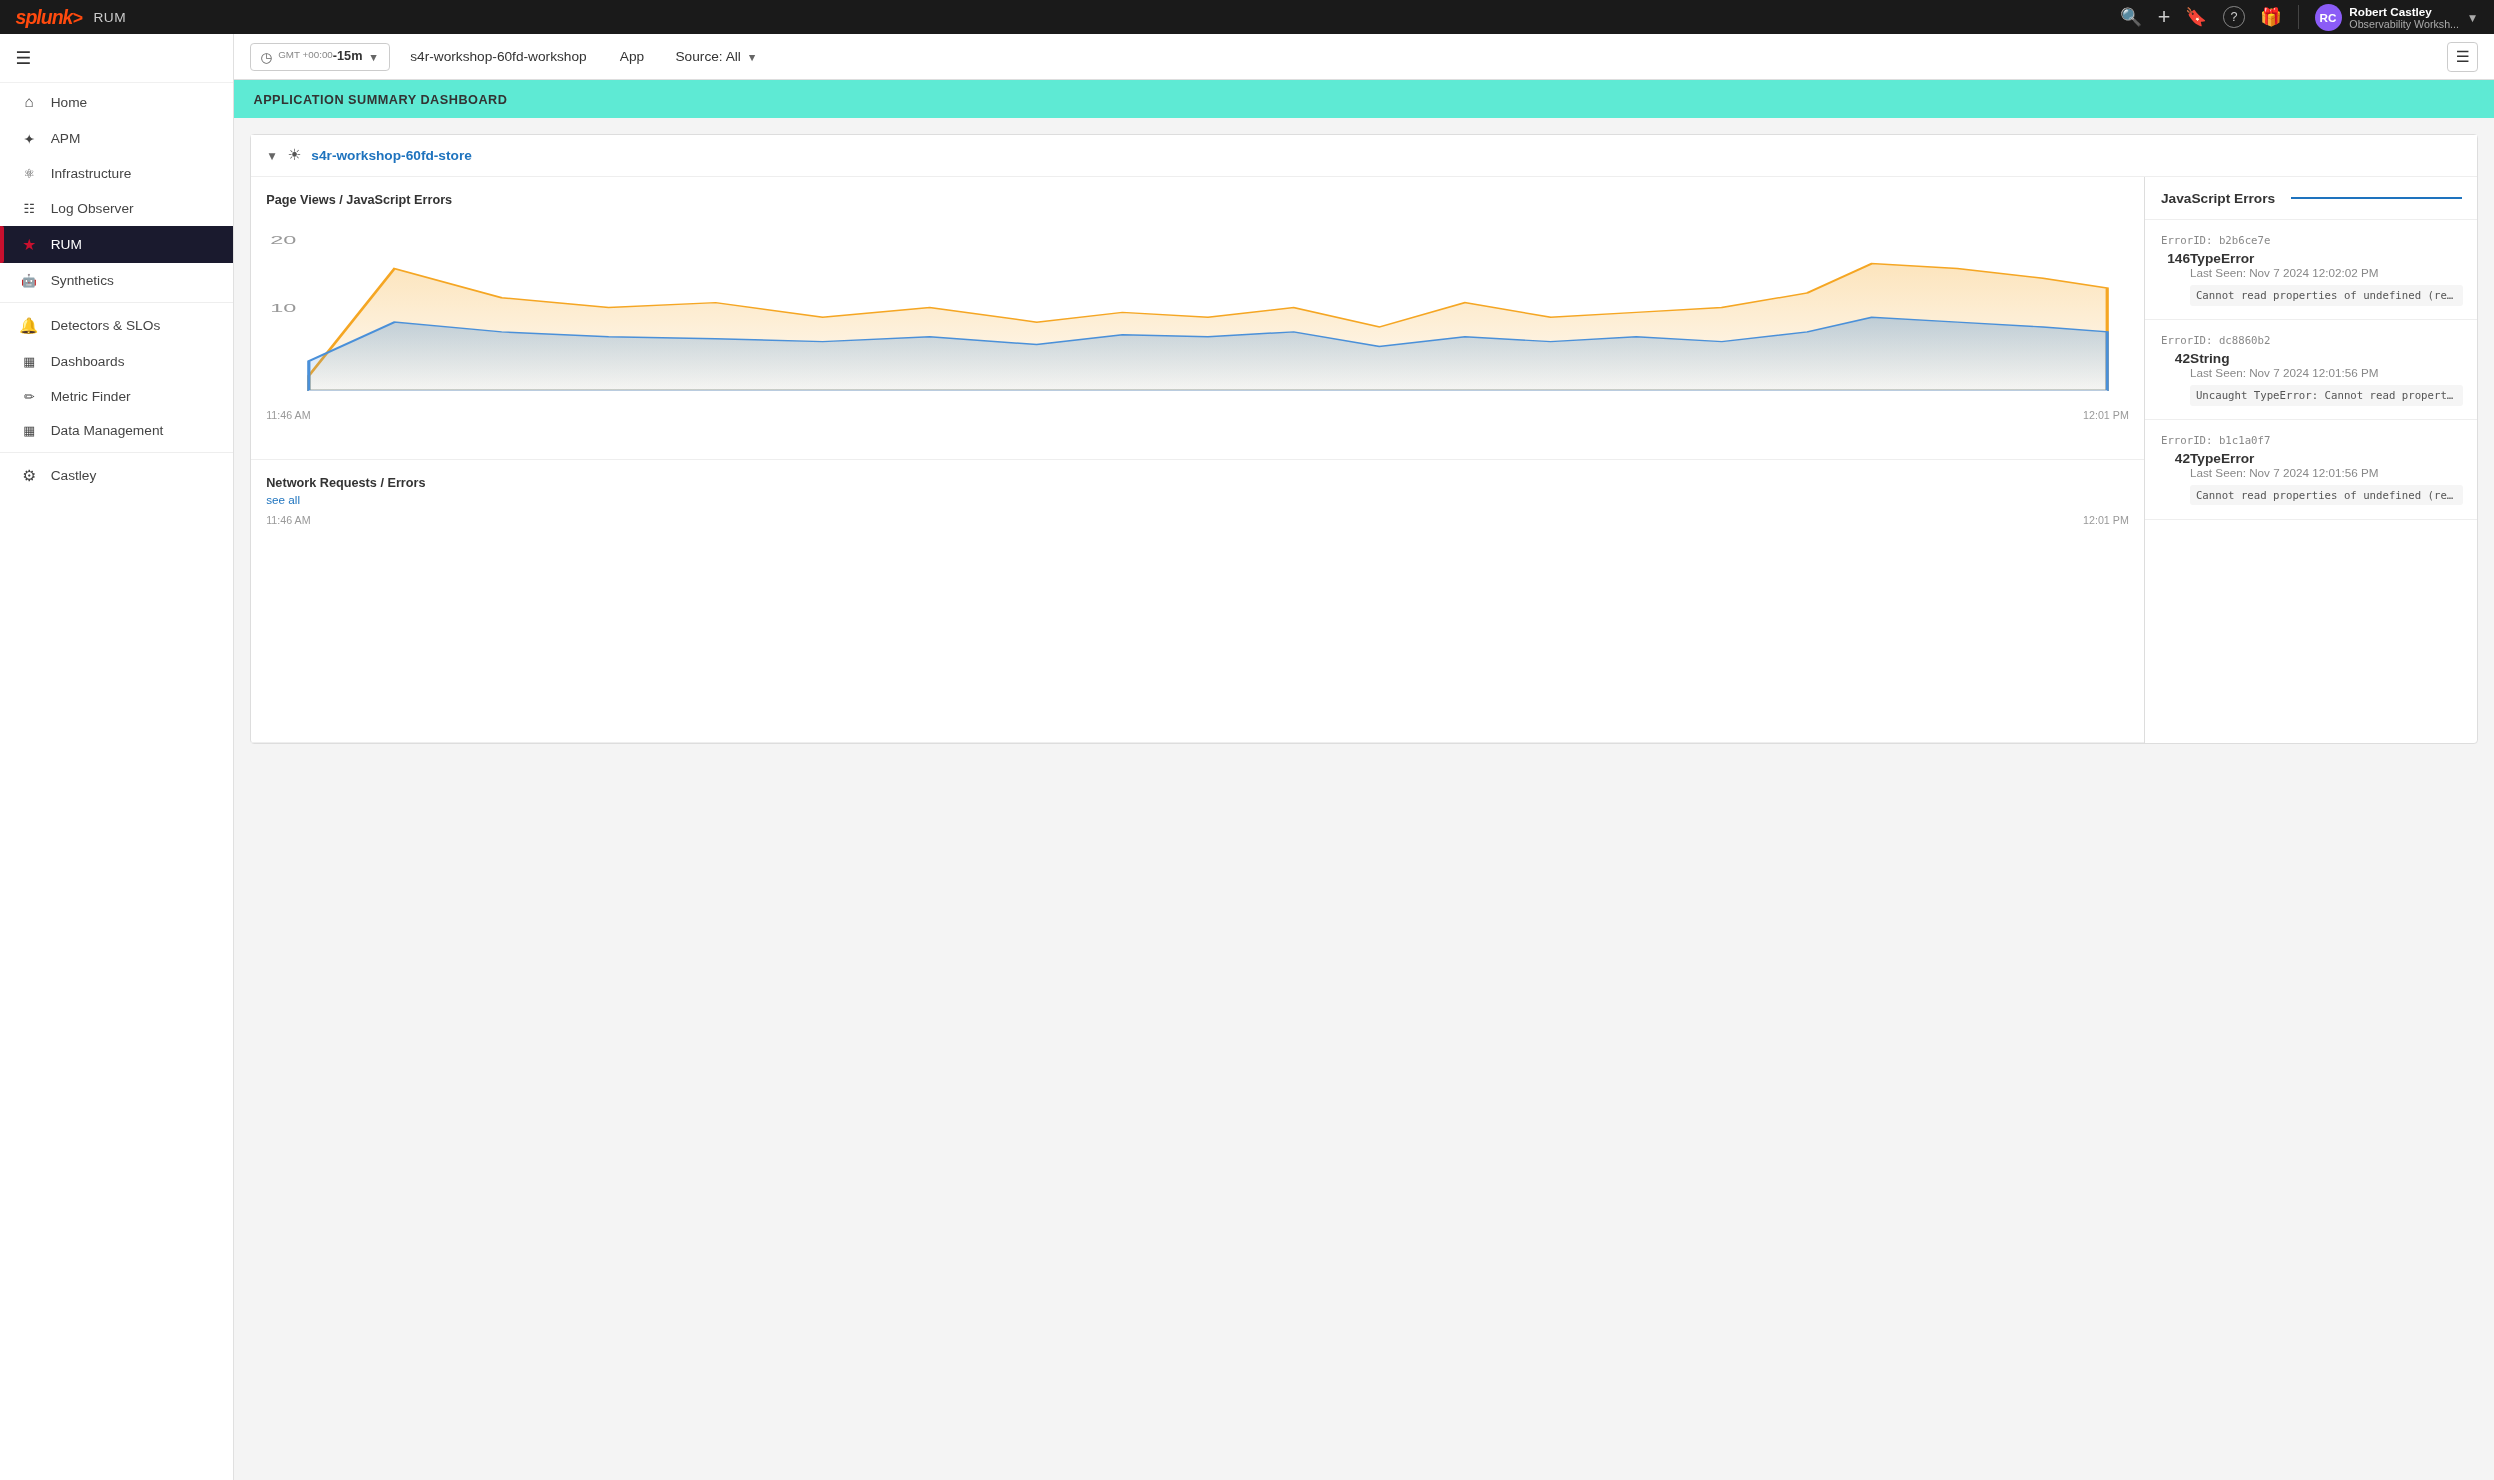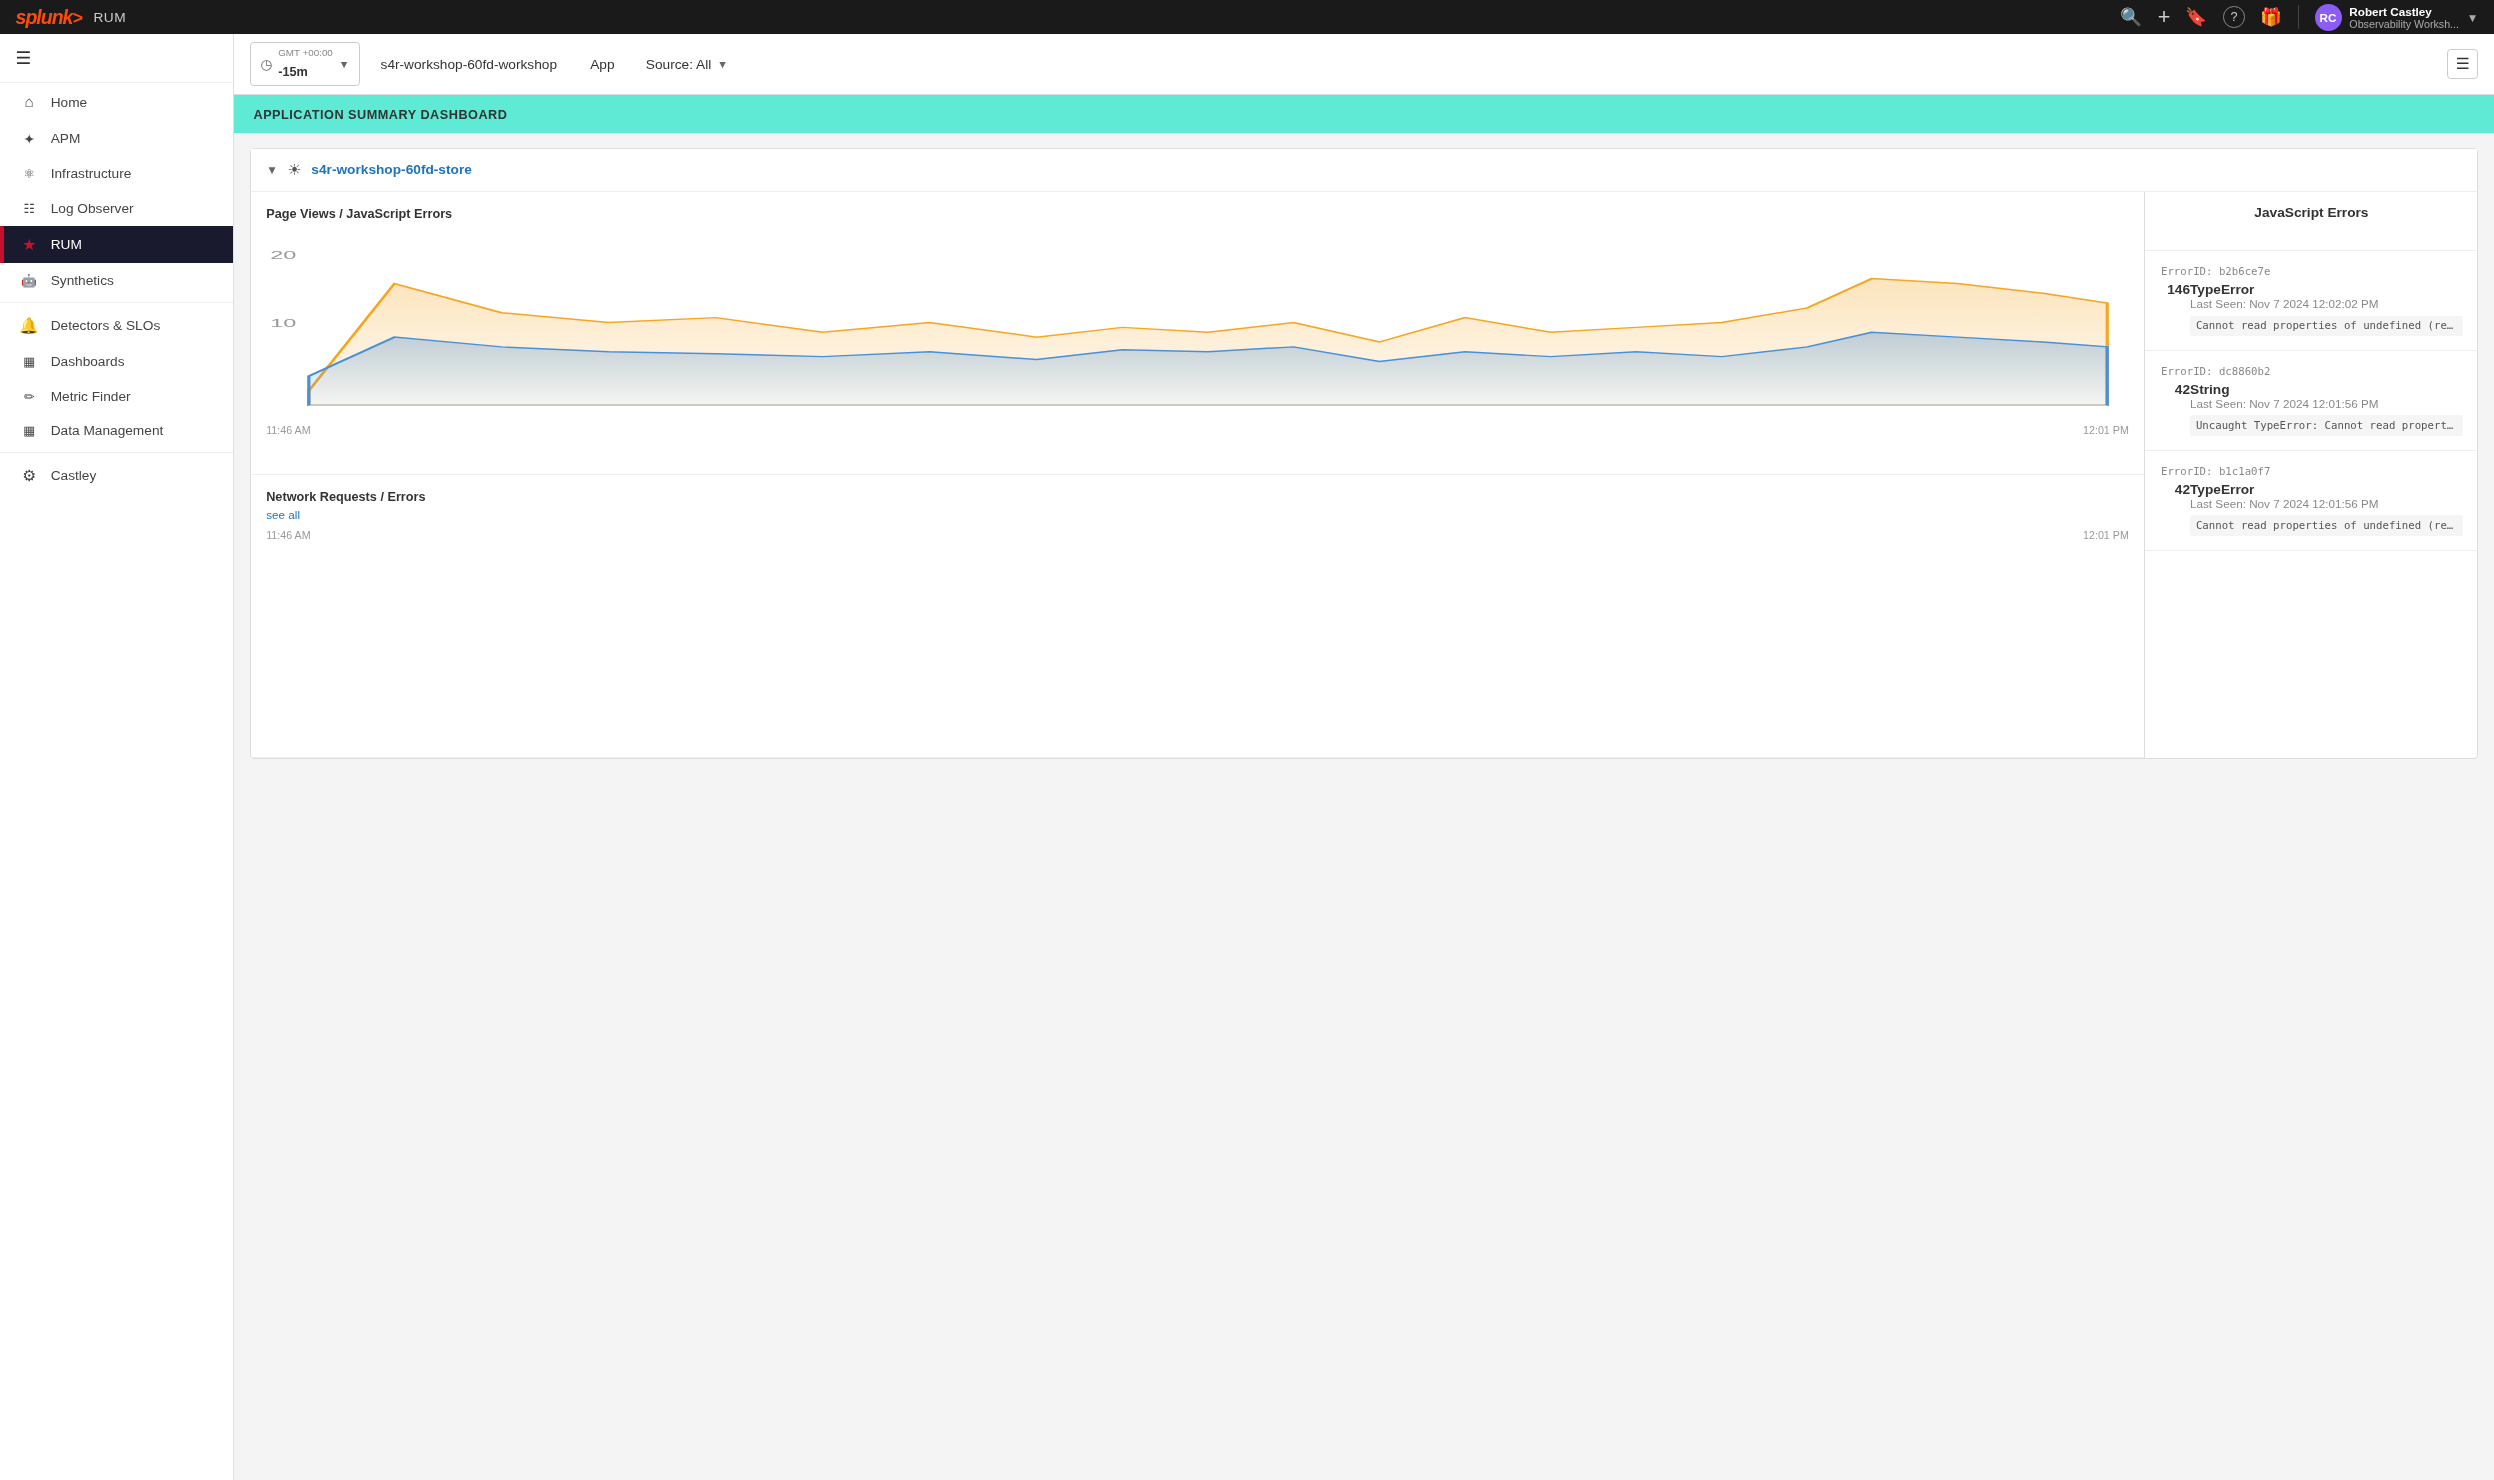--- a/index.html
+++ b/index.html
@@ -177,21 +177,21 @@
 
     
     .chart-panel { padding: 15.6px; border-bottom: 1px solid #eee; flex: 1; }
     .chart-title { font-size: 12.7px; font-weight: 600; color: #333; margin-bottom: 3.9px; }
     .chart-subtitle { font-size: 11.7px; color: #1e73be; cursor: pointer; margin-bottom: 7.8px; }
     .chart-container { position: relative; height: 195px; }
     .chart-time-labels { display: flex; justify-content: space-between; font-size: 10.7px; color: #999; margin-top: 3.9px; }
 
     
     .chart-svg { width: 100%; height: 100%; }
-    .js-errors-header { padding: 13.7px 15.6px; font-size: 13.7px; font-weight: 700; color: #333; border-bottom: 1px solid #eee; display: flex; align-items: center; gap: 16px; flex-direction: column; }
+    .js-errors-header { padding: 13.7px 15.6px; font-size: 13.7px; font-weight: 700; color: #333; border-bottom: 1px solid #eee; display: flex; align-items: center; gap: 16px; }
     .js-errors-header-line { flex: 1; height: 2px; background: #1e73be; }
     .error-item { padding: 13.7px 15.6px; border-bottom: 1px solid #eee; cursor: pointer; }
     .error-id { font-size: 10.7px; color: #888; font-family: monospace; margin-bottom: 3.9px; }
     .error-row { display: flex; align-items: flex-start; gap: 0; }
     .error-count { font-size: 13.7px; font-weight: 700; color: #333; min-width: 29px; text-align: right; flex-shrink: 0; }
     .error-details { flex: 1; }
     .error-type { font-size: 13.7px; font-weight: 600; color: #333; }
     .error-time { font-size: 11.7px; color: #888; margin-bottom: 5.9px; }
     .error-message { font-family: monospace; font-size: 10.7px; color: #555; background: #f5f5f5; padding: 3.9px 5.9px; border-radius: 2.9px; white-space: nowrap; overflow: hidden; text-overflow: ellipsis; max-width: 273px; }
   </style>
@@ -280,21 +280,21 @@
       <span class="sidebar-icon">⚙</span>
       <span class="sidebar-label">Castley</span>
     </div>
   </div>
 
   <div class="content-area">
 
     <div class="toolbar">
       <div class="time-selector">
         <span class="clock-icon">◷</span>
-        <div style="display:flex; flex-direction:column; line-height:1.1;gap:8px;">
+        <div style="display:flex; flex-direction:row; line-height:1.1;">
           <span style="font-size:9.8px; color:#888;">GMT +00:00</span>
           <span class="time-label">-15m</span>
         </div>
         <span class="chevron">▼</span>
       </div>
       <div class="app-selector">
         <span>s4r-workshop-60fd-workshop</span>
       </div>
       <div class="app-selector">
         <span>App</span>

